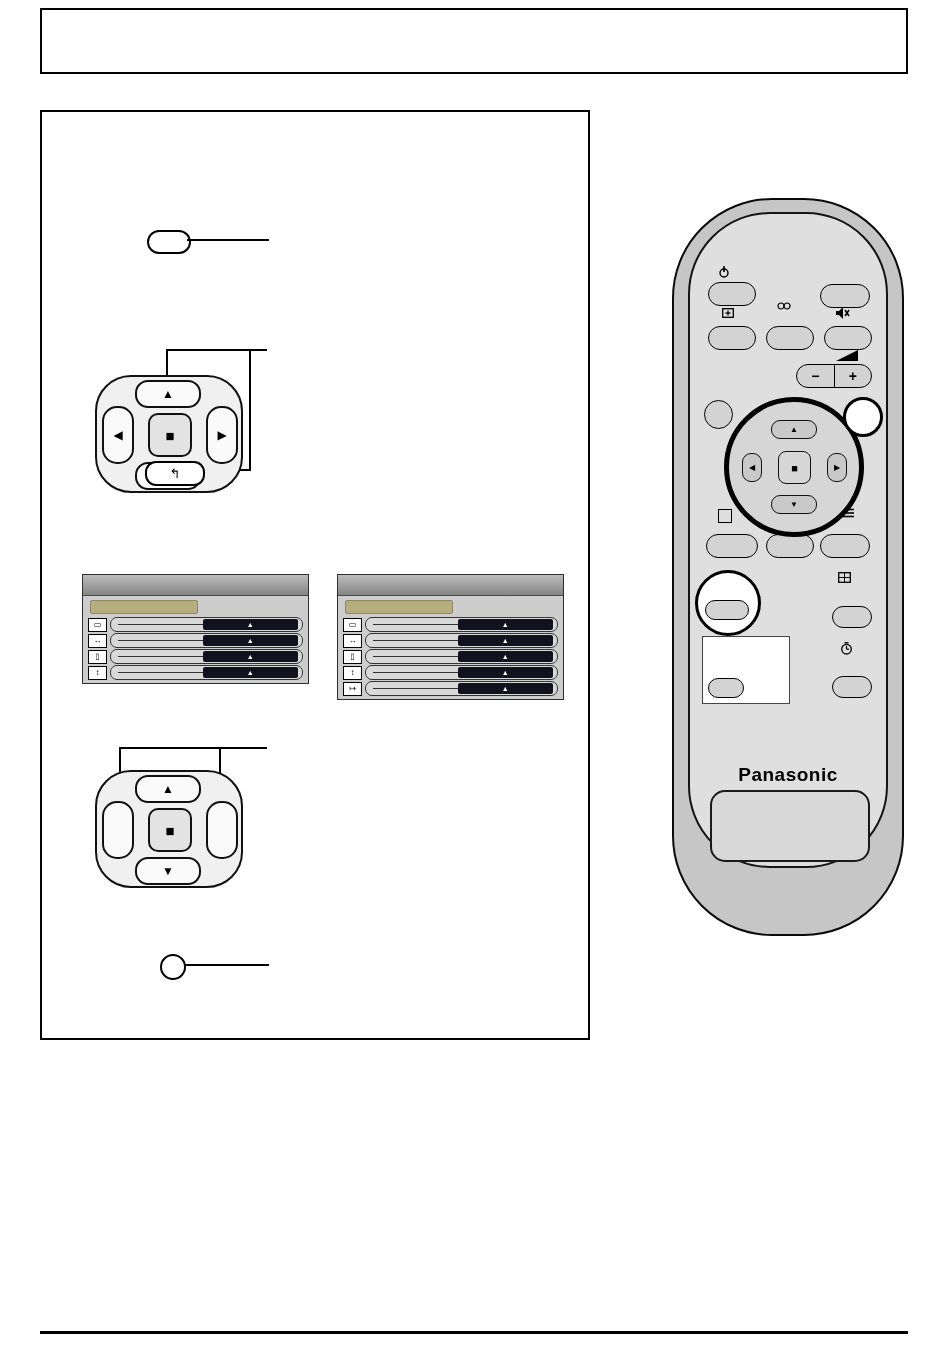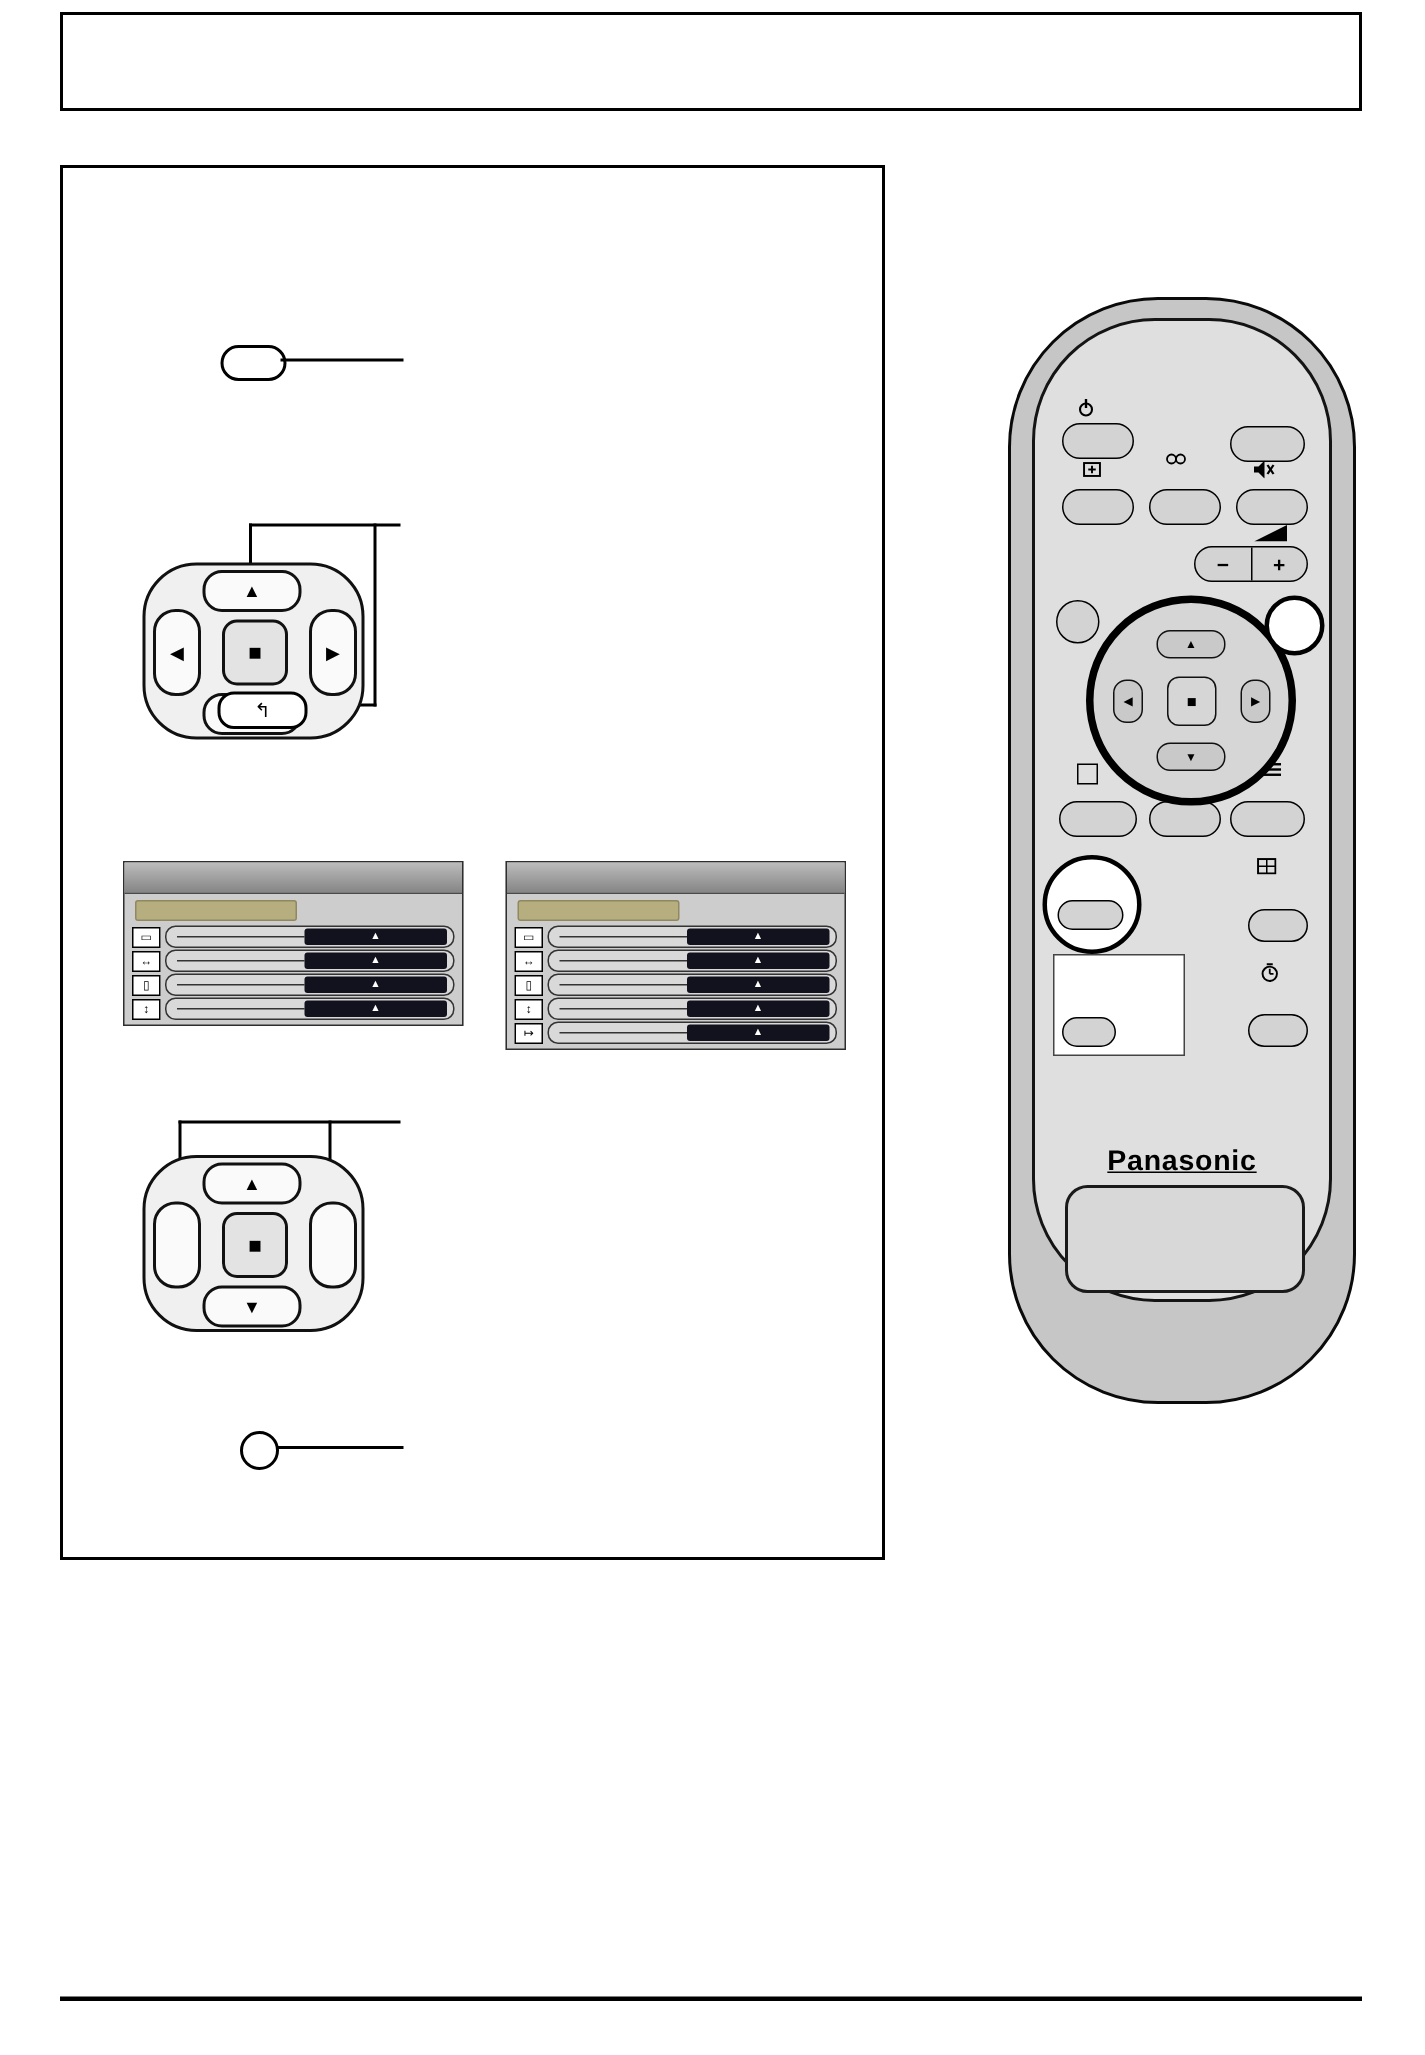--- a/index.html
+++ b/index.html
@@ -325,21 +325,21 @@
             <line x1="6.5" y1="7.2" x2="6.5" y2="3.8" stroke="#000" stroke-width="1.2"></line>
             <line x1="6.5" y1="7.2" x2="9" y2="7.2" stroke="#000" stroke-width="1.2"></line>
             <line x1="4.5" y1="0.8" x2="8.5" y2="0.8" stroke="#000" stroke-width="1.4"></line>
           </svg>
       </span>
       <div class="rpill" style="left:142px; top:462px; width:38px; height:20px;"></div>
 
       <div class="white-rect"></div>
       <div class="rpill" style="left:18px; top:464px; width:34px; height:18px; z-index:2;"></div>
 
-      <div class="brand" style="top:550px;text-decoration:underline;">Panasonic</div>
+      <div class="brand" style="top:550px;">Panasonic</div>
 
       <div class="btm-panel"></div>
 
     </div>
   </div>
 
   <div class="abs footer-rule"></div>
 
 </div>
 

